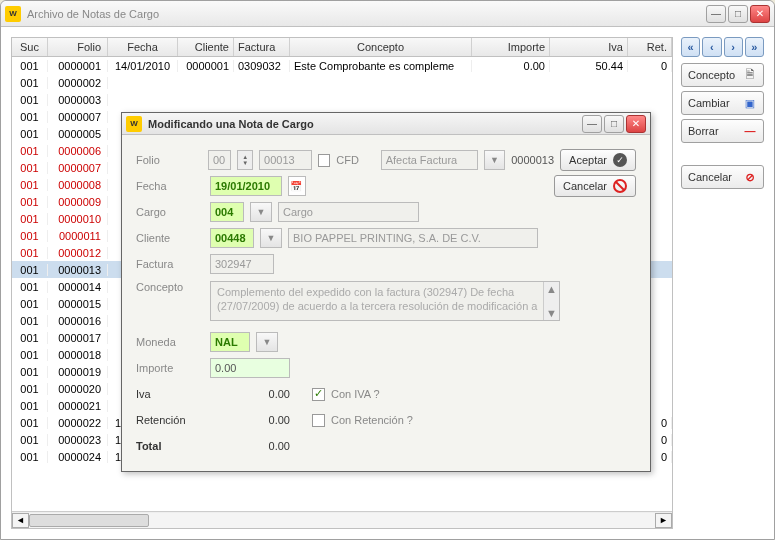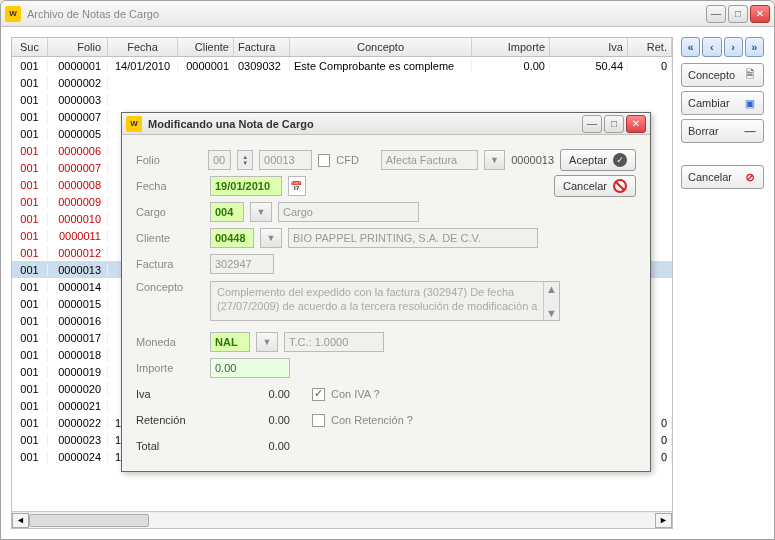--- a/index.html
+++ b/index.html
@@ -442,41 +442,40 @@
                 <span>▲</span>
                 <span>▼</span>
               </div>
           </div>
         </div>
         <div style="height:8px"></div>
         <div class="row">
           <span class="lbl">Moneda</span>
           <span class="inp hl" style="width:40px;text-align:center">NAL</span>
           <span class="dd">▼</span>
-          <span class="inp ro" style="width:100px">T.C.: 1.0000</span>
         </div>
         <div class="row">
           <span class="lbl">Importe</span>
           <span class="inp gr" style="width:80px;text-align:right">0.00</span>
         </div>
         <div class="row">
           <span class="lbl" style="color:#333">Iva</span>
           <span style="width:80px;text-align:right;color:#333">0.00</span>
           <span style="width:10px"></span>
           <span class="chk on"></span>
           <span>Con IVA ?</span>
         </div>
         <div class="row">
           <span class="lbl" style="color:#333">Retención</span>
           <span style="width:80px;text-align:right;color:#333">0.00</span>
           <span style="width:10px"></span>
           <span class="chk"></span>
           <span>Con Retención ?</span>
         </div>
         <div class="row">
-          <span class="lbl" style="color:#333;font-weight:normal">Total</span>
+          <span class="lbl" style="color:#333;font-weight:bold">Total</span>
           <span style="width:80px;text-align:right;color:#333">0.00</span>
         </div>
       </div>
     </div>
 
   </div>
 </div>
 
 </body></html>

